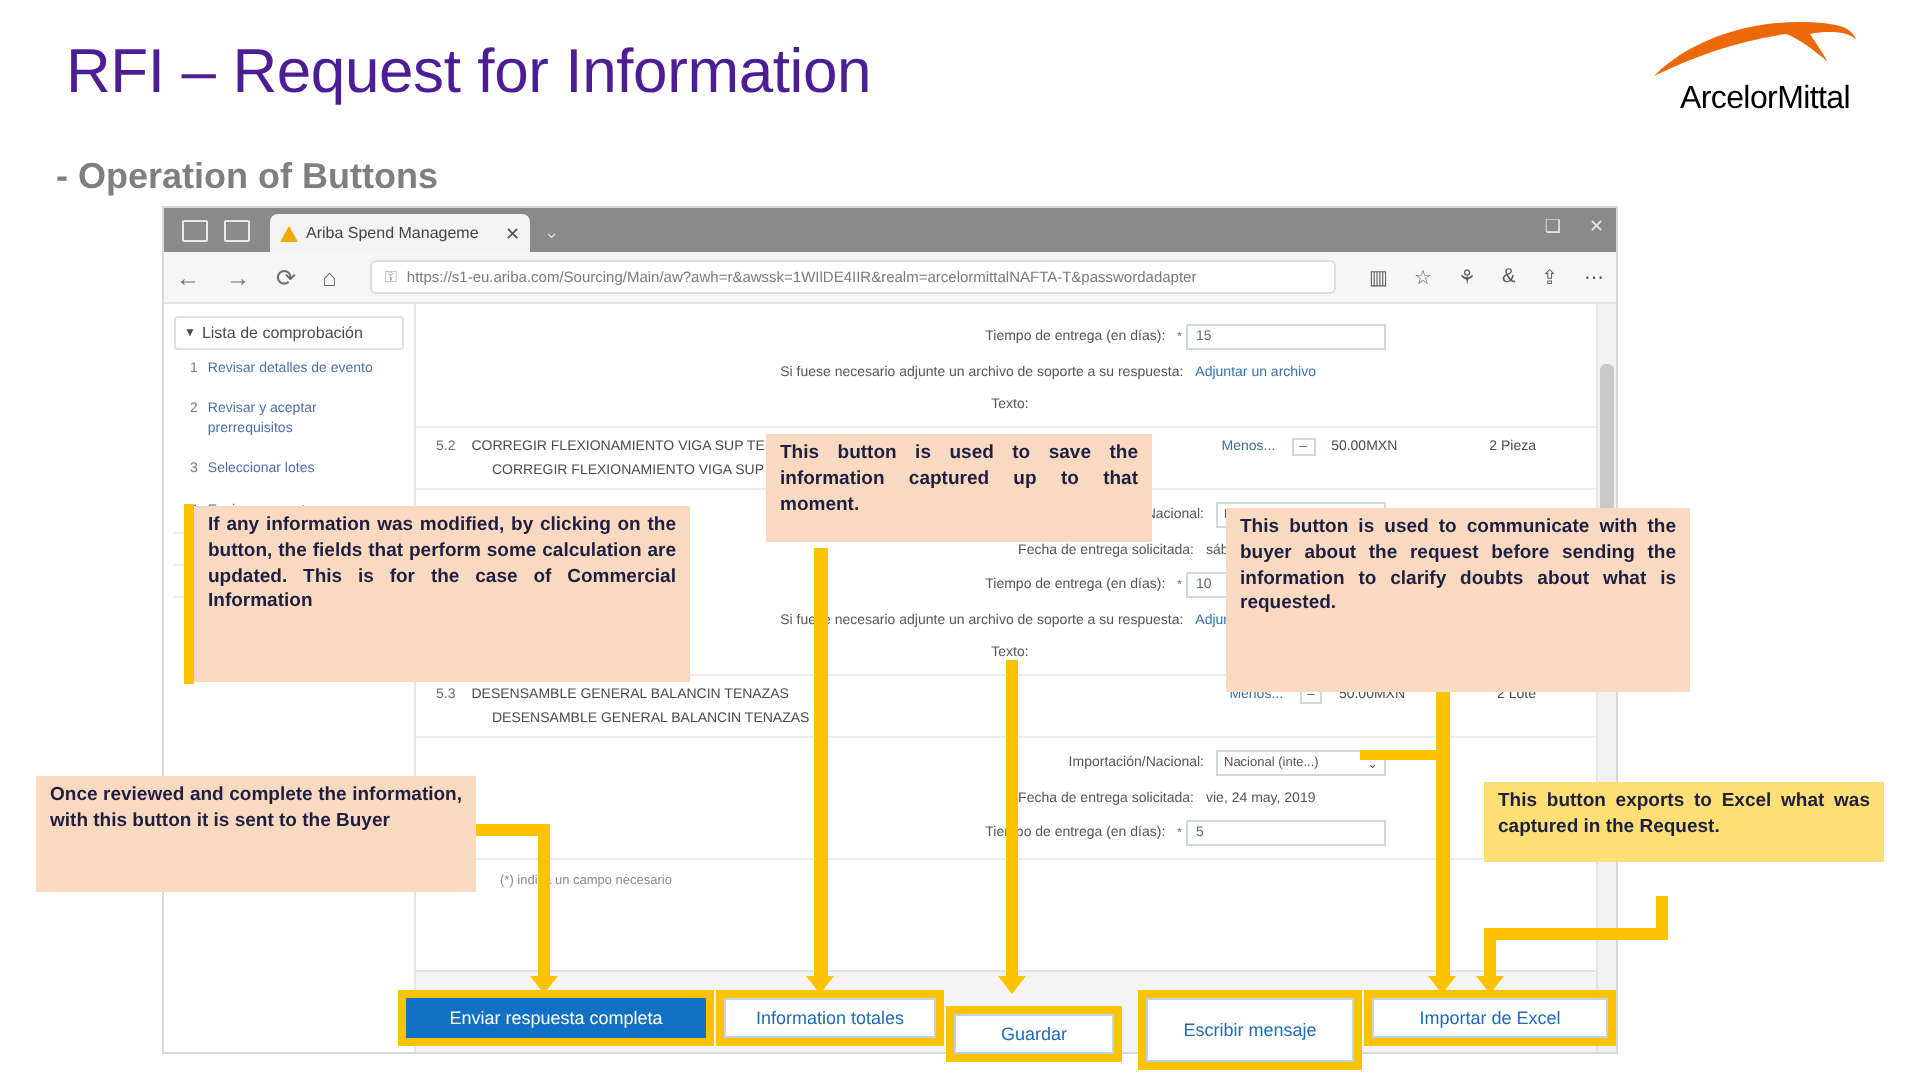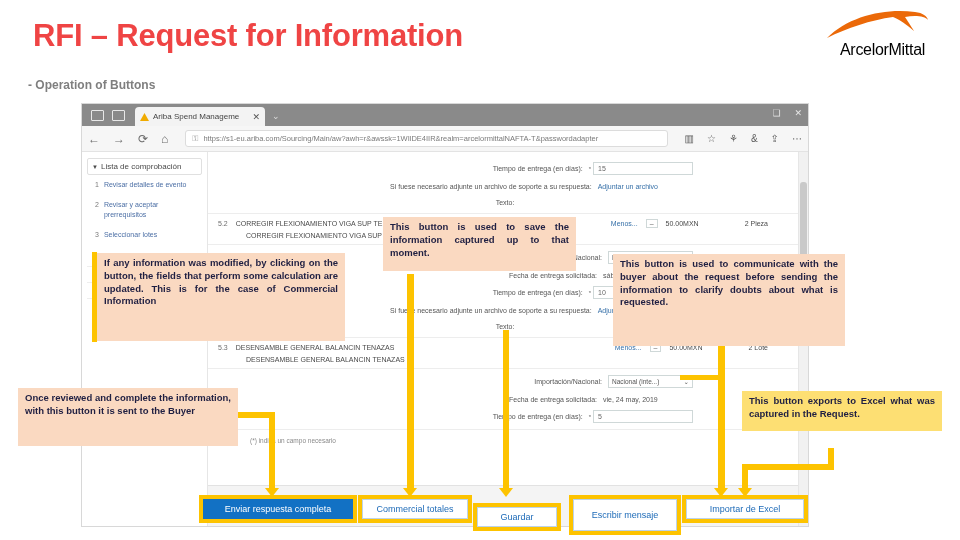--- a/index.html
+++ b/index.html
@@ -5,26 +5,26 @@
   html,body{margin:0;padding:0;}
   body{
     width:960px;height:540px;overflow:hidden;
     background:#ffffff;
     font-family:"Liberation Sans", sans-serif;
     position:relative;
   }
   
   .slide-title{
     position:absolute;left:33px;top:18px;
-    font-size:31px;font-weight:bold;color:#ef4444;
+    font-size:31px;font-weight:normal;color:#4c1d95;
     letter-spacing:-0.2px;white-space:nowrap;
   }
   .slide-subtitle{
     position:absolute;left:28px;top:78px;
-    font-size:12px;font-weight:bold;color:#7f7f7f;
+    font-size:18px;font-weight:bold;color:#7f7f7f;
     white-space:nowrap;
   }
   
   .logo{position:absolute;left:815px;top:8px;width:135px;height:60px;}
   .logo svg{display:block;}
   .logo-word{
     position:absolute;left:0;top:33px;width:135px;text-align:center;
     font-size:16px;color:#000;font-family:"Liberation Sans", sans-serif;
     letter-spacing:-0.3px;
   }
@@ -376,21 +376,21 @@
 <div class="conn" style="left:742px;top:464px;width:92px;height:6px;"></div>
 <div class="conn" style="left:742px;top:464px;width:6px;height:28px;"></div>
 <div class="arrowhead" style="left:738px;top:488px;"></div>
 
 <div class="conn" style="left:680px;top:375px;width:42px;height:5px;"></div>
 
 <div class="btnwrap" style="left:199px;top:495px;width:158px;height:28px;">
   <div class="btn primary">Enviar respuesta completa</div>
 </div>
 <div class="btnwrap" style="left:358px;top:495px;width:114px;height:28px;">
-  <div class="btn">Commercial totales</div>
+  <div class="btn">Information totales</div>
 </div>
 <div class="btnwrap" style="left:473px;top:503px;width:88px;height:28px;">
   <div class="btn">Guardar</div>
 </div>
 <div class="btnwrap" style="left:569px;top:495px;width:112px;height:40px;">
   <div class="btn">Escribir mensaje</div>
 </div>
 <div class="btnwrap" style="left:682px;top:495px;width:126px;height:28px;">
   <div class="btn">Importar de Excel</div>
 </div>

